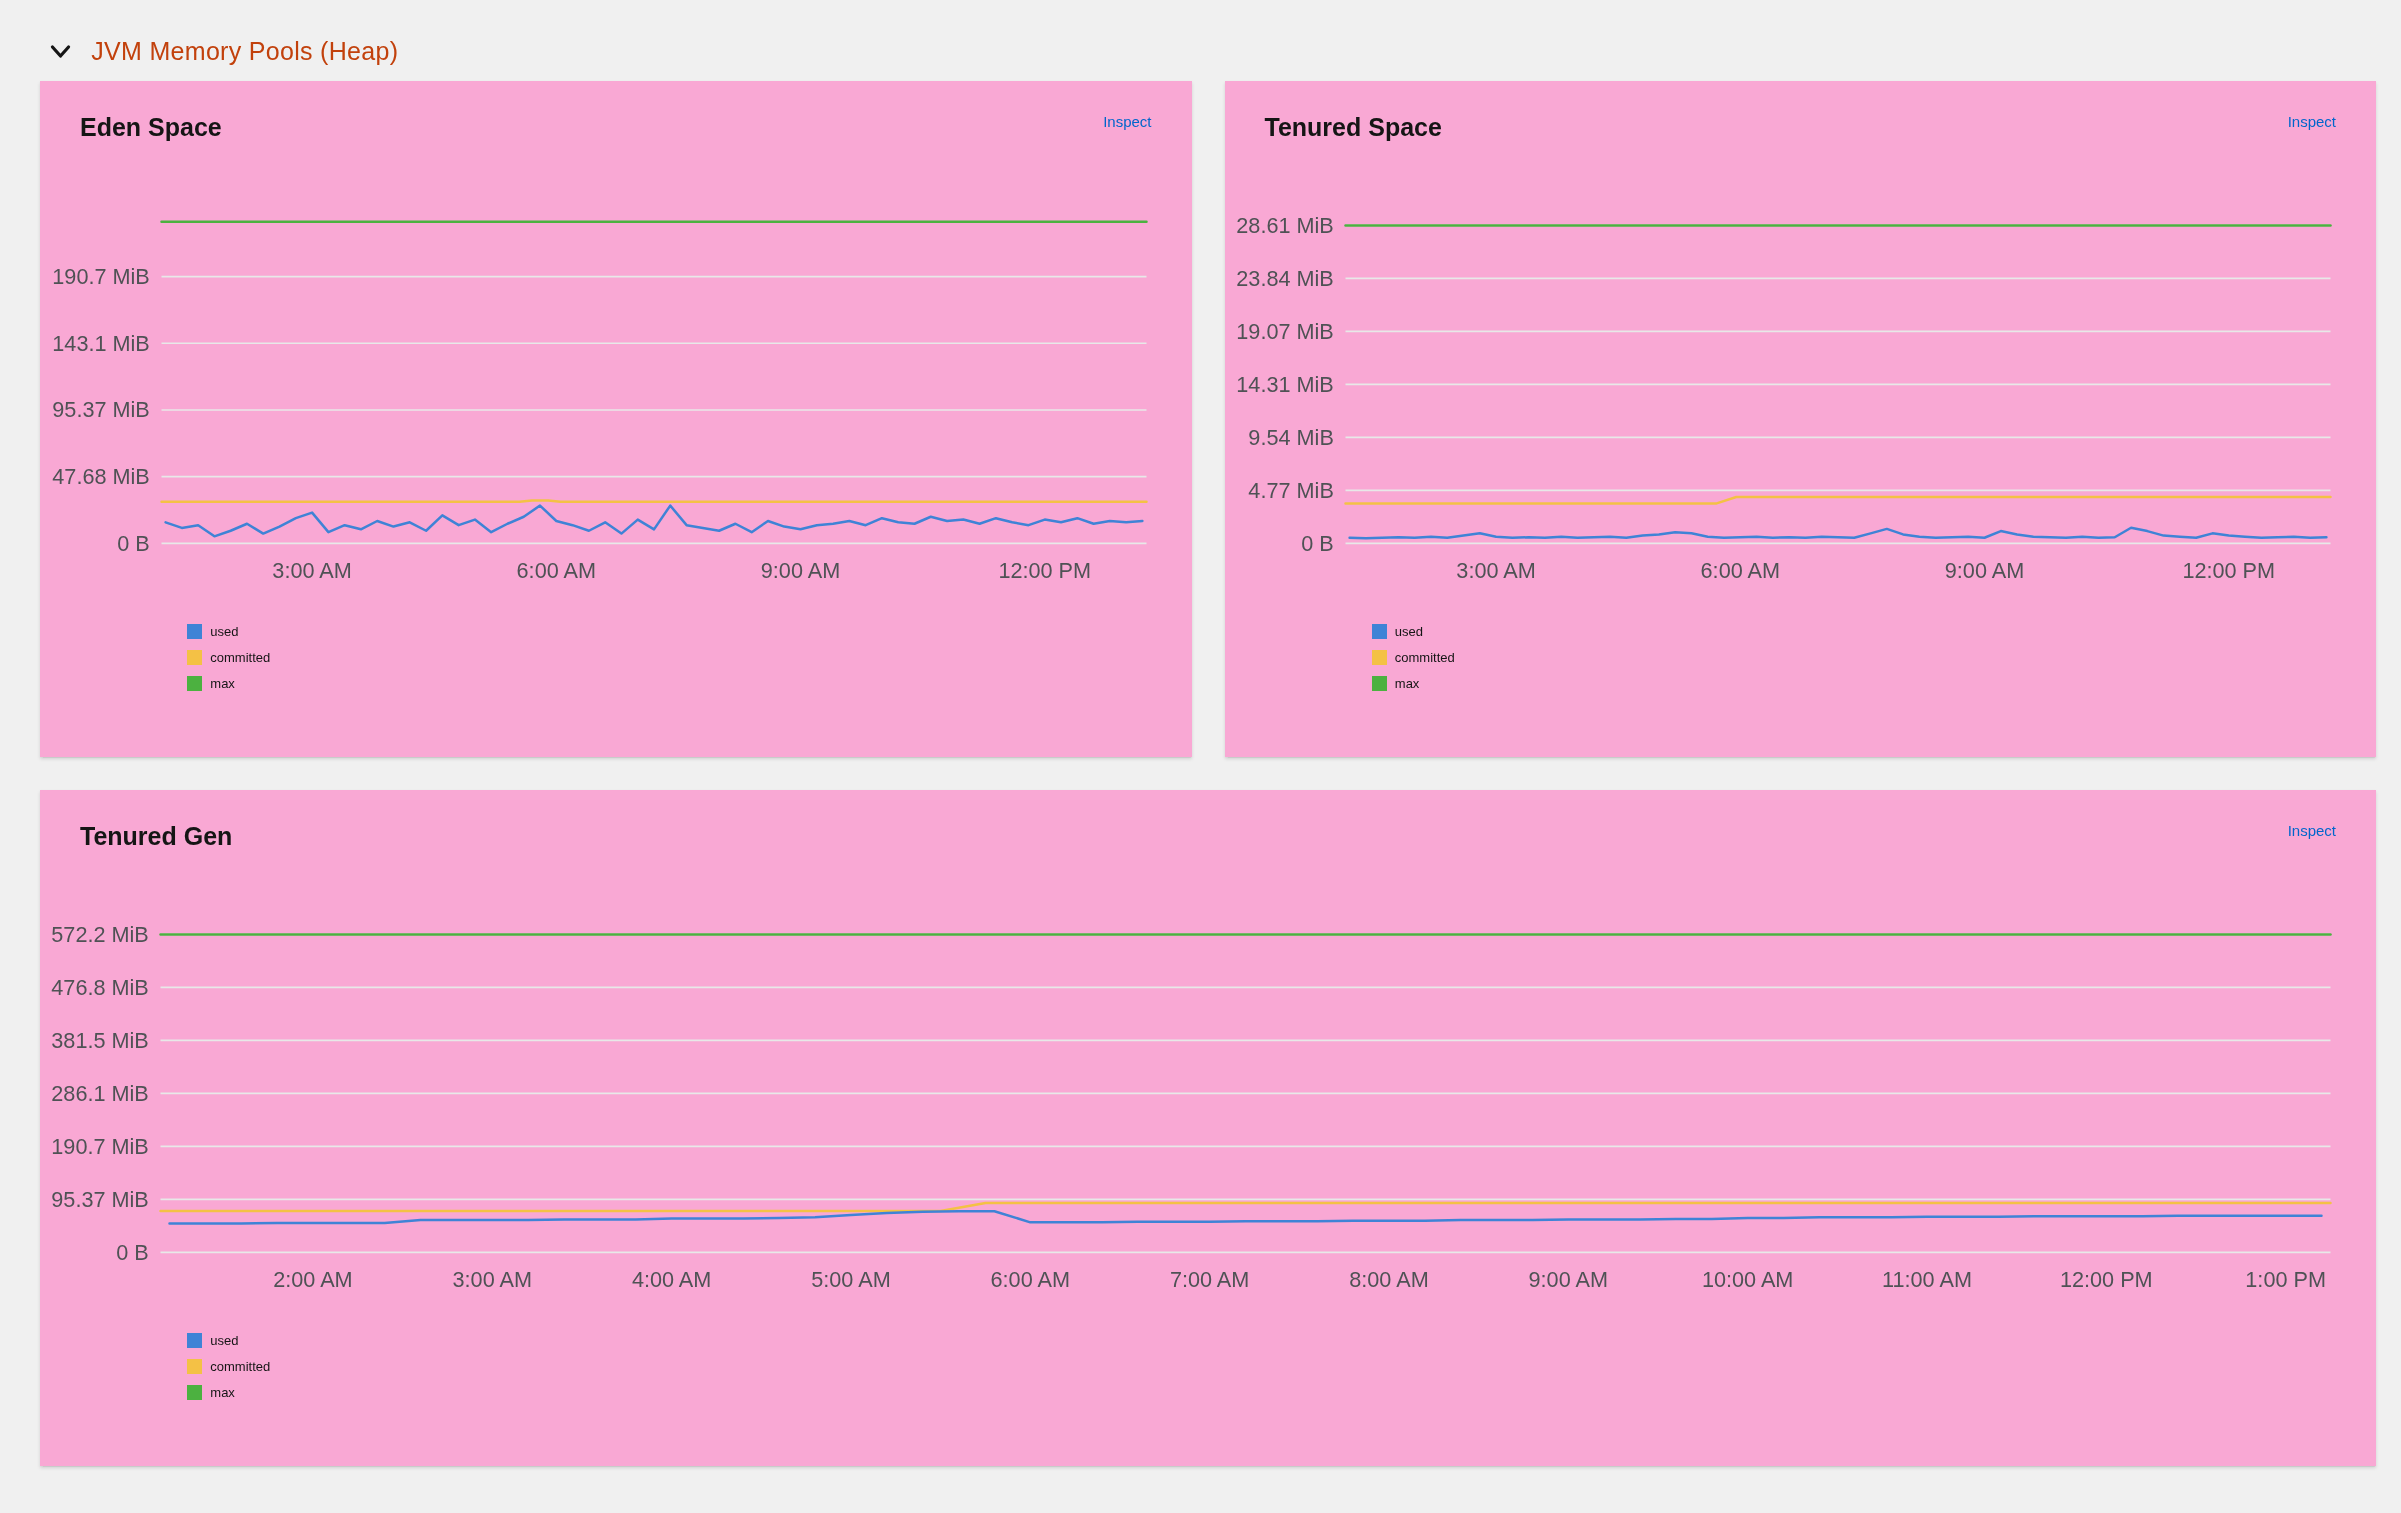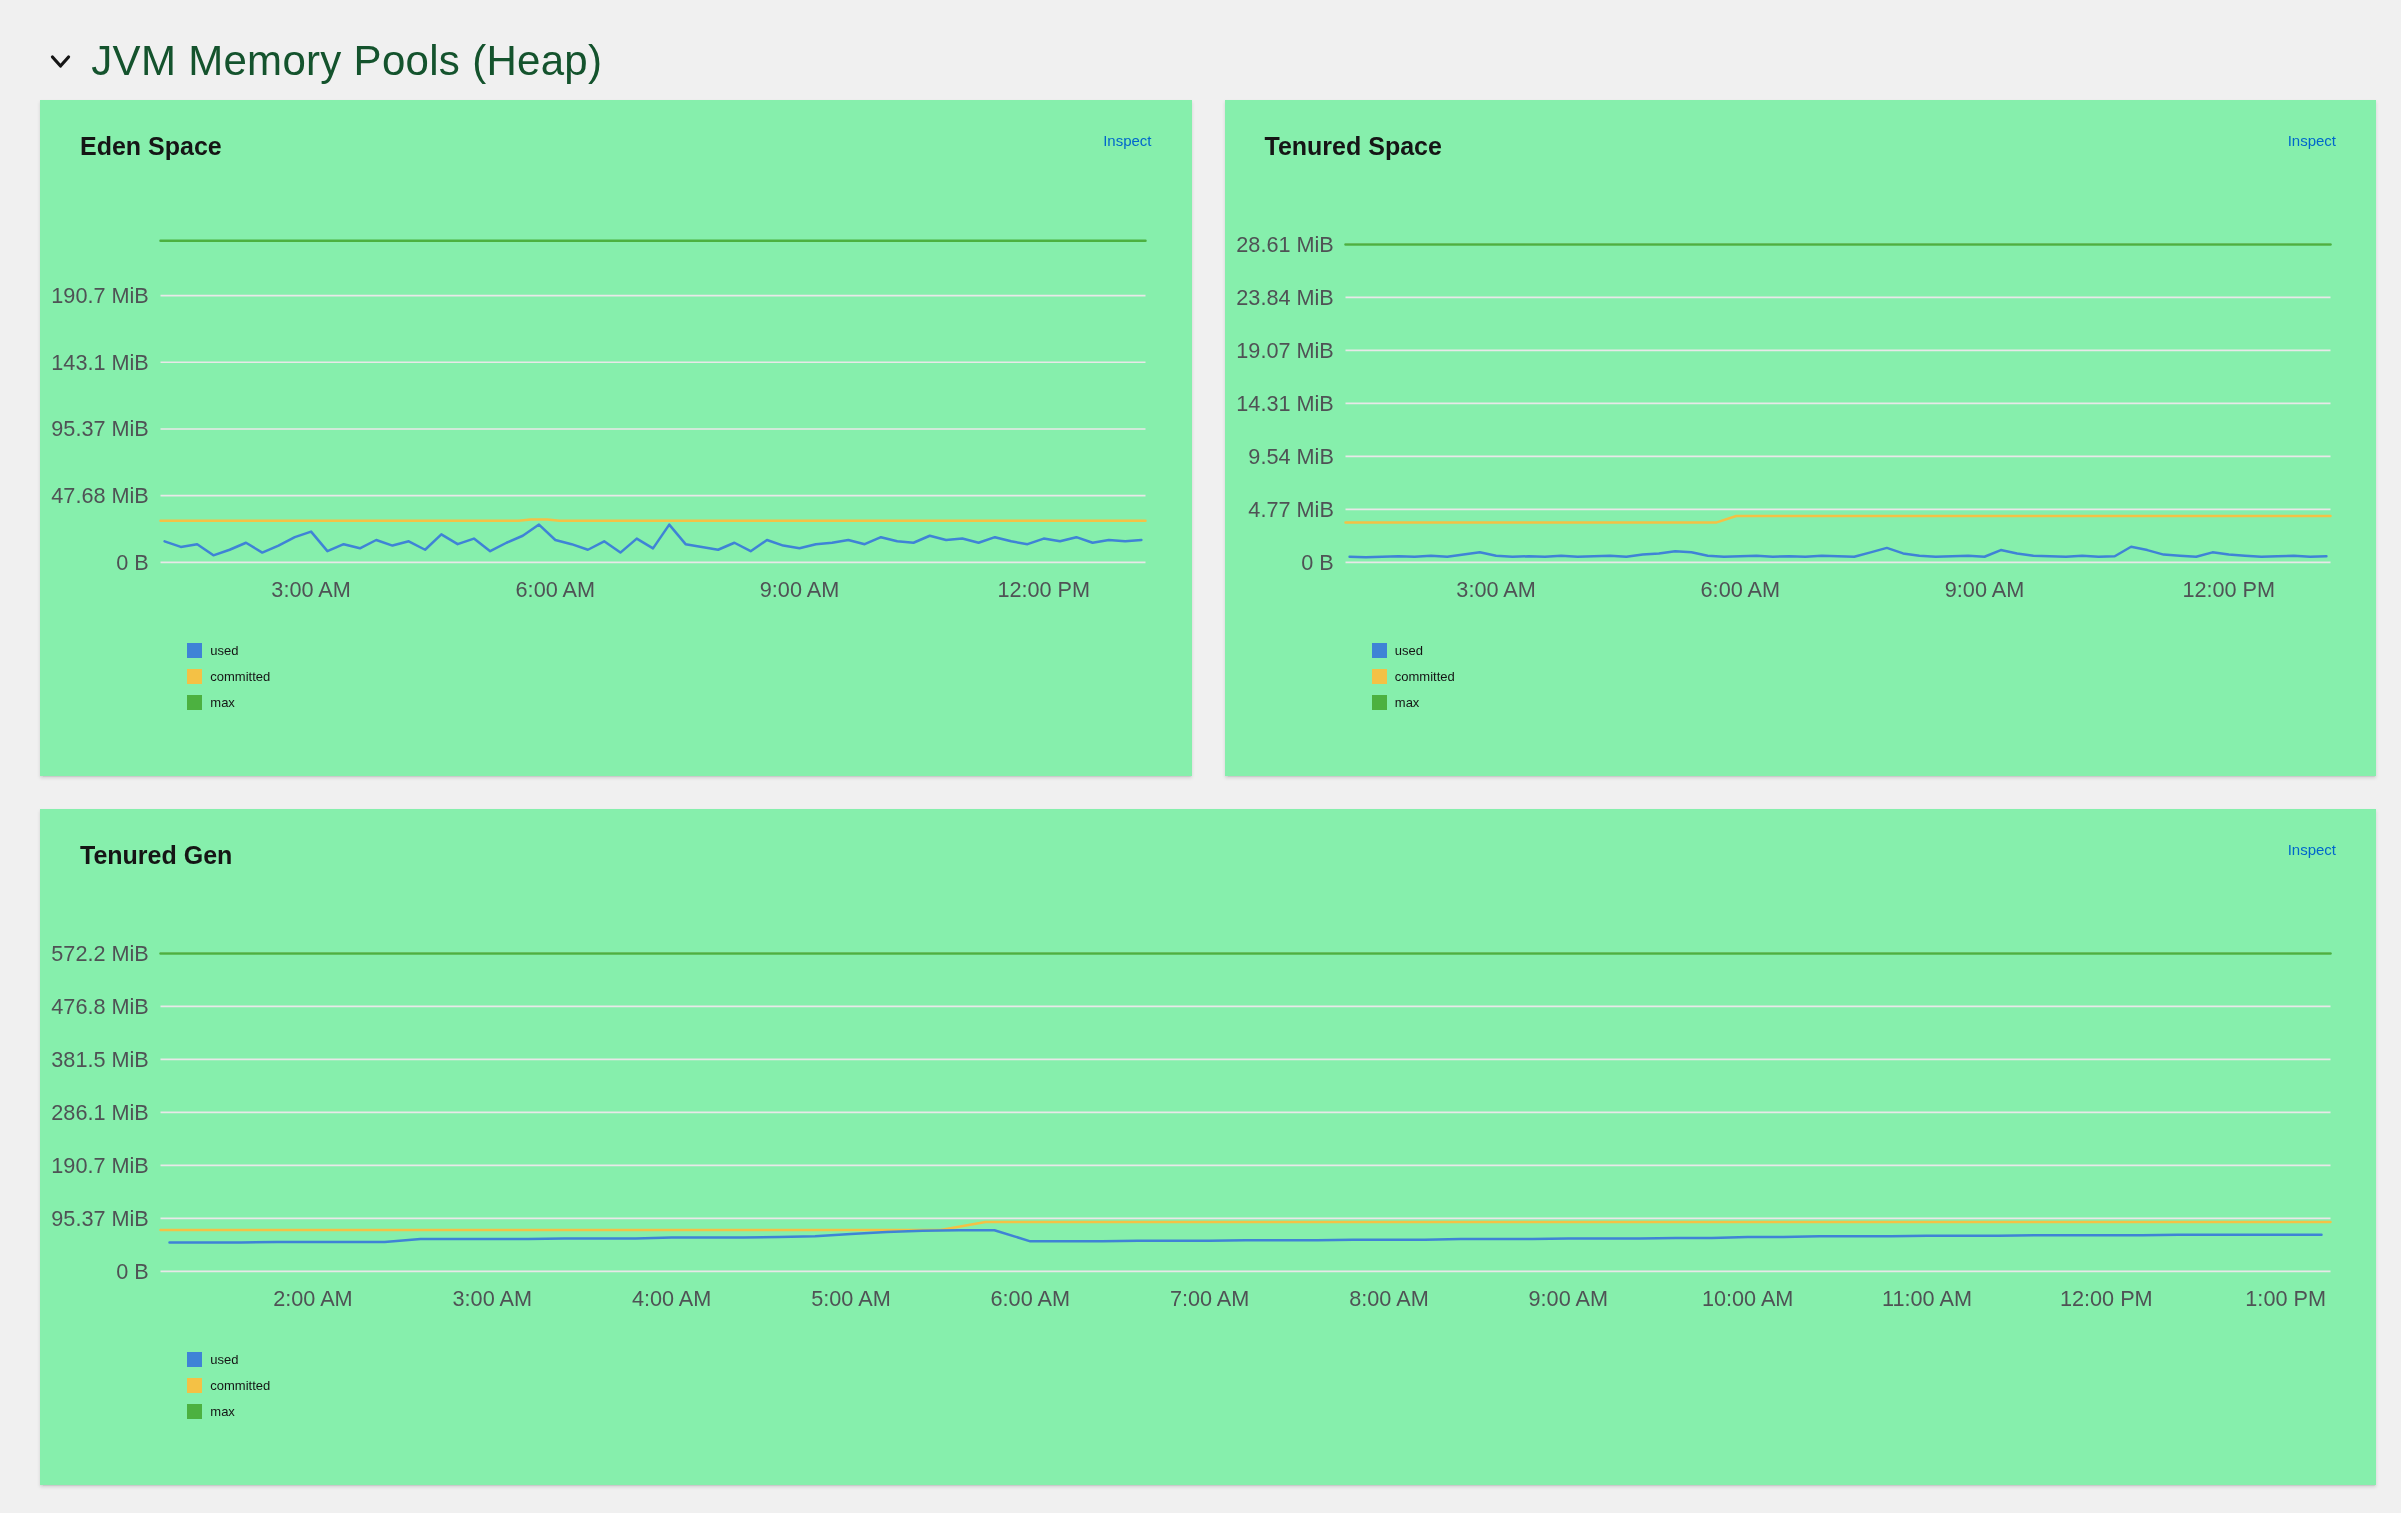--- a/index.html
+++ b/index.html
@@ -10,31 +10,32 @@
     font-family: "Liberation Sans","DejaVu Sans",sans-serif;
     overflow: hidden;
   }
   .section-header {
     display: flex; align-items: center; gap: 18.3px;
     padding: 37px 0 0 48px;
     cursor: pointer;
   }
   .chev { display:flex; align-items:center; }
   .section-title {
-    font-size: 42px; font-weight: 400; color: #14532d;
+    font-size: 25px; font-weight: 400; color: #c2410c;
     margin: 0; letter-spacing: 0.3px;
   }
   .cards-row { display: flex; gap: 33px; margin: 15px 25px 0 40px; }
   .cards-row.second { margin-top: 33px; }
   .card {
-    background: #86efac;
+    background: #f9a8d4;
     box-shadow: 0 1.7px 3.3px rgba(3,3,3,.13), 0 0.8px 0.8px rgba(3,3,3,.06);
     height: 676px;
     padding: 32px 40px;
     flex: 1;
+    text-align: right;
   }
   .card-head { display:flex; justify-content:space-between; align-items:flex-start; height:35px; }
   .card-title { font-size: 25px; font-weight: 700; color: #151515; margin: 0; }
   .inspect { font-size: 15px; color: #0066cc; text-decoration: none; }
   .chart { margin: 47px 0 0 -30px; height: 400px; }
   svg text.tick { font-size: 26px; fill: #4f5255; }
   .legend { margin: 23px 0 0 107px; }
   .legend-row { display:flex; align-items:center; gap:8.3px; height:26px; }
   .swatch { width:15px; height:15px; flex:none; }
   .legend-label { font-size: 13px; color:#151515; }

